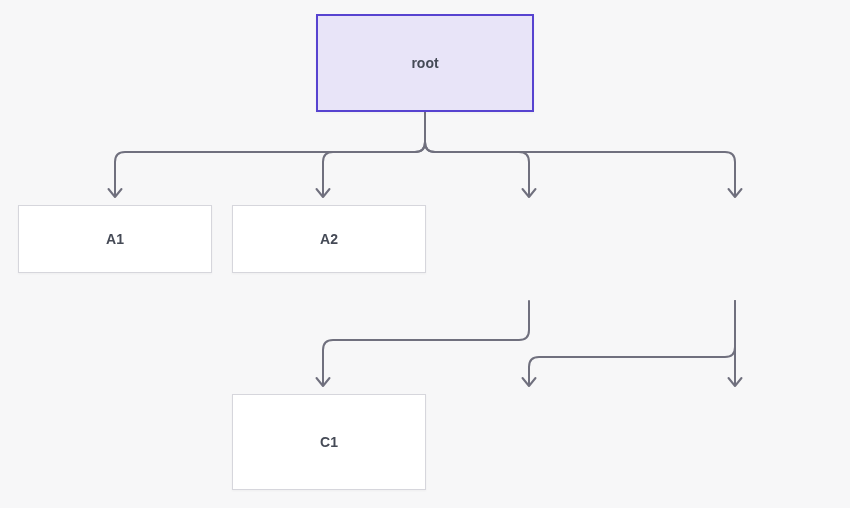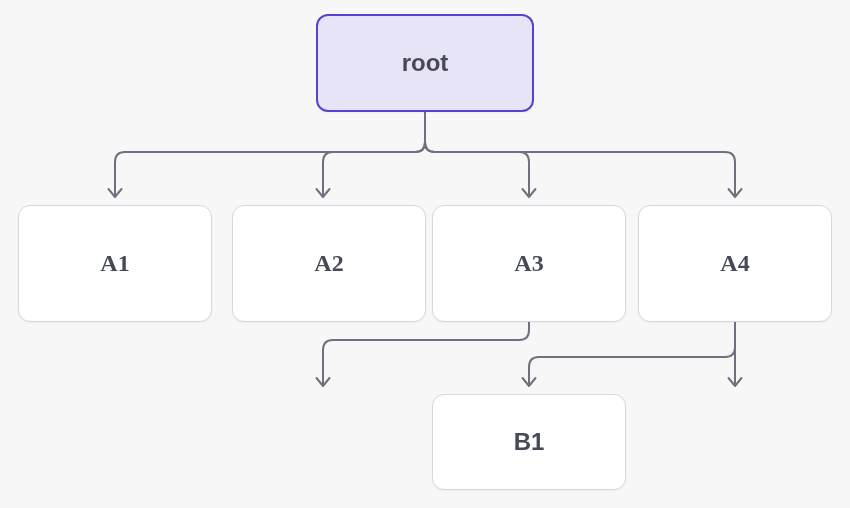--- a/index.html
+++ b/index.html
@@ -36,36 +36,36 @@
     stroke-width: 2;
     fill: none;
     stroke-linecap: round;
     stroke-linejoin: round;
   }
   .node {
     position: absolute;
     display: flex;
     align-items: center;
     justify-content: center;
-    border-radius: 12px;
-    font-size: 24px;
+    border-radius: 0;
+    font-size: 14px;
     font-weight: 600;
     color: var(--c-text);
     background: var(--c-node-fill);
     border: 1px solid var(--c-node-border);
     box-shadow: 0 1px 2px rgba(0,0,0,0.04);
     cursor: default;
   }
   .node-root {
     left: 316px; top: 14px;
     width: 218px; height: 98px;
     background: var(--c-root-fill);
     border: 2px solid var(--c-root-border);
   }
-  .row-a { top: 205px; width: 194px; height: 117px; font-family: Liberation Serif, serif; }
+  .row-a { top: 205px; width: 194px; height: 68px; }
   .row-b { top: 394px; width: 194px; height: 96px; }
   .col-1 { left: 18px; }
   .col-2 { left: 232px; }
   .col-3 { left: 432px; }
   .col-4 { left: 638px; }
 </style>
 </head>
 <body>
 
 <div class="canvas">
@@ -97,24 +97,18 @@
   <div class="node node-root">
     <span>root</span>
   </div>
 
   <div class="node row-a col-1">
     <span>A1</span>
   </div>
   <div class="node row-a col-2">
     <span>A2</span>
   </div>
-  <div class="node row-a col-3">
-    <span>A3</span>
-  </div>
-  <div class="node row-a col-4">
-    <span>A4</span>
-  </div>
 
-  <div class="node row-b col-3">
-    <span>B1</span>
+  <div class="node row-b col-2">
+    <span>C1</span>
   </div>
 
 </div>
 
 </body></html>

